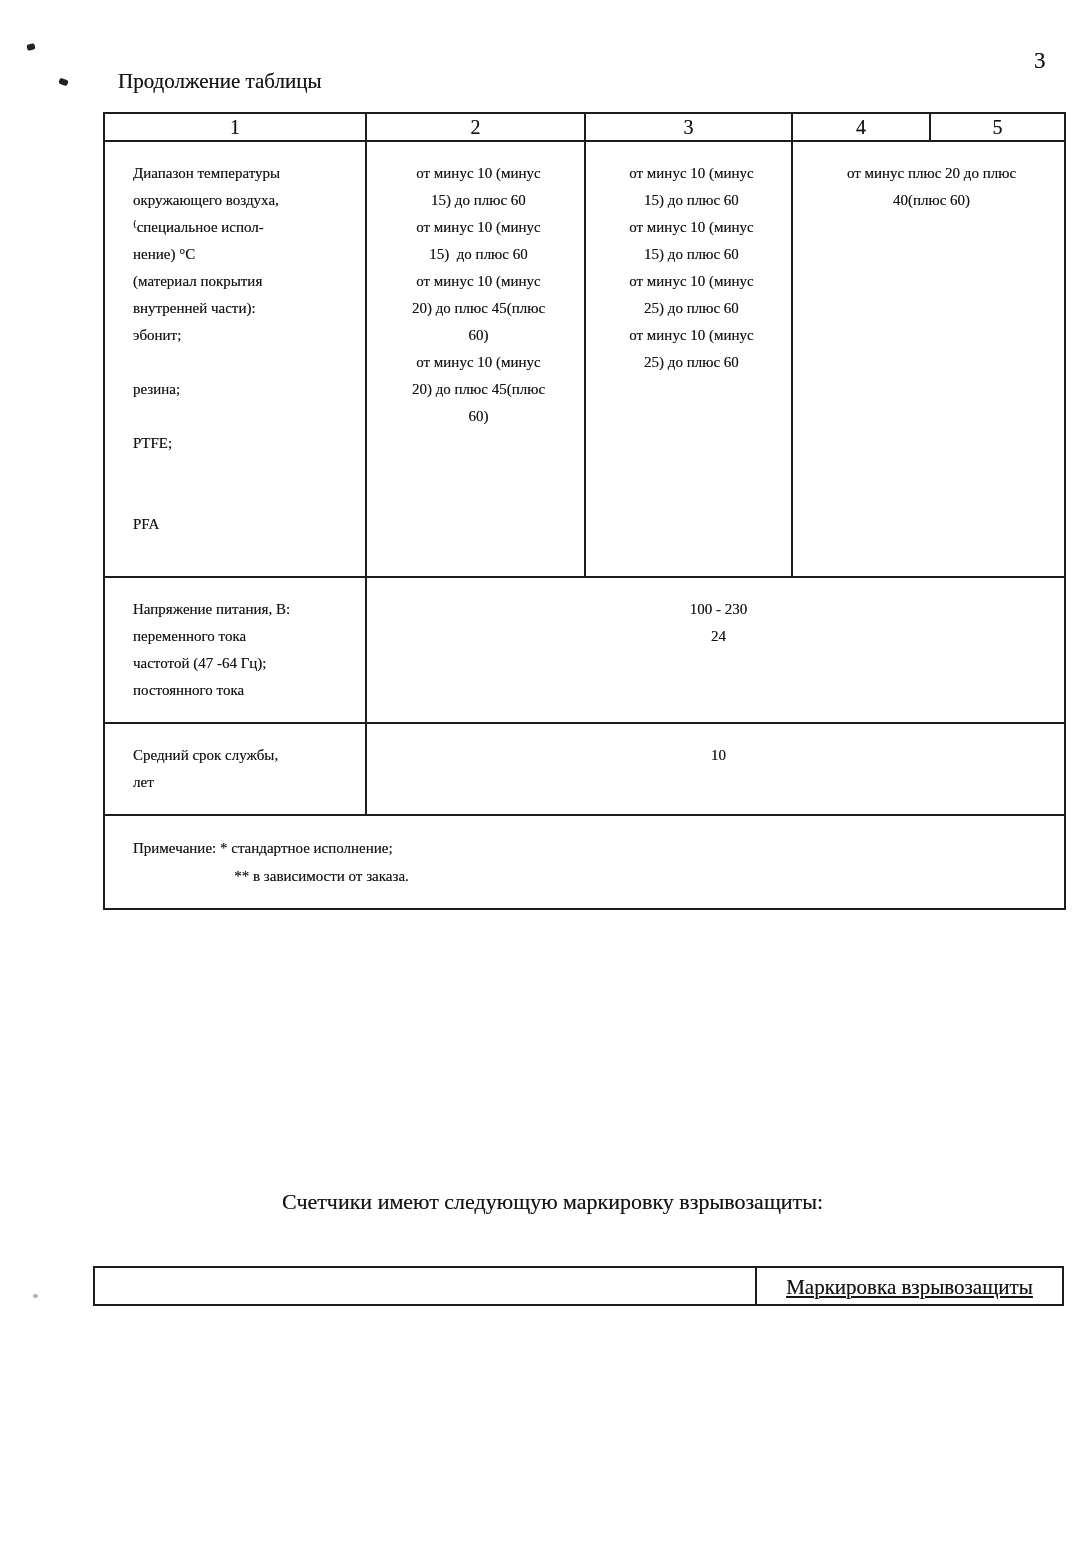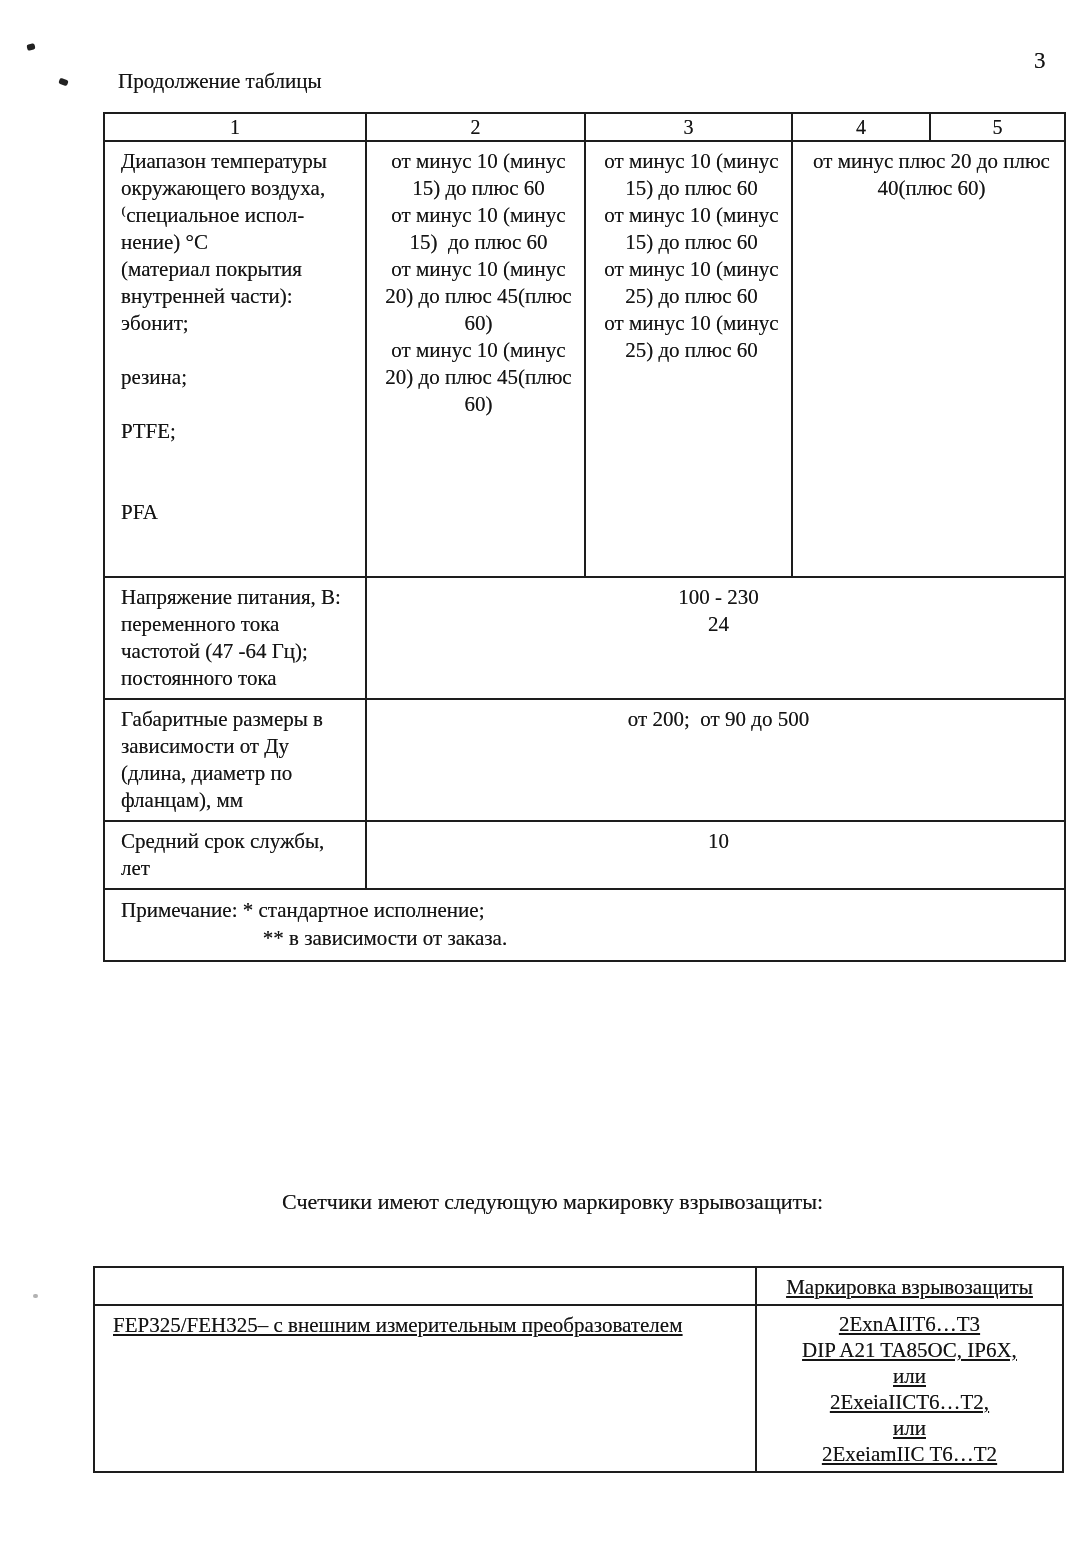--- a/index.html
+++ b/index.html
@@ -13,21 +13,21 @@
   .pre{white-space:pre-wrap;}
   #page-number{position:absolute;left:1034px;top:48px;font-size:23px;}
   #continuation-label{position:absolute;left:118px;top:69px;font-size:21px;}
   
   #spec-table{
     position:absolute;left:103px;top:112px;width:961px;
     border-collapse:collapse;table-layout:fixed;
   }
   #spec-table td{
     border:2px solid #1d1d1d;vertical-align:top;
-    font-size:21px;line-height:27px;padding:4px;overflow:hidden;
+    font-size:15px;line-height:27px;padding:16px;overflow:hidden;
   }
   #spec-table td .cell{padding:2px 6px 2px 12px;}
   #spec-table tr.header-row td{
     height:26px;text-align:center;font-size:20px;line-height:26px;padding:0;
   }
   td.temp-param .cell{padding-top:4px;}
   td.temp-c2 .cell, td.temp-c3 .cell{padding:163px 2px 0 2px;text-align:center;}
   td.temp-c45 .cell{padding:192px 2px 0 2px;text-align:center;}
   td.val .cell{text-align:center;padding-left:2px;padding-right:2px;}
   td.val-napr .cell{padding-top:55px;}
@@ -136,31 +136,20 @@
       <div class="cell pre txt">Напряжение питания, В:
 переменного тока
 частотой (47 -64 Гц);
 постоянного тока</div>
     </td>
     <td class="val val-napr" colspan="4">
       <div class="cell pre txt">100 - 230
 24</div>
     </td>
   </tr>
-  <tr style="height:111px">
-    <td class="param">
-      <div class="cell pre txt">Габаритные размеры в
-зависимости от Ду
-(длина, диаметр по
-фланцам), мм</div>
-    </td>
-    <td class="val val-gabar" colspan="4">
-      <div class="cell pre txt">от 200;  от 90 до 500</div>
-    </td>
-  </tr>
   <tr style="height:55px">
     <td class="param">
       <div class="cell pre txt">Средний срок службы,
 лет</div>
     </td>
     <td class="val val-sredn" colspan="4">
       <div class="cell pre txt">10</div>
     </td>
   </tr>
   <tr style="height:72px">
@@ -181,27 +170,14 @@
   </colgroup>
   <tbody>
       <tr class="m-header">
     <td>
       <div class="cell txt"></div>
     </td>
     <td class="m-head-right">
       <div class="cell txt">Маркировка взрывозащиты</div>
     </td>
   </tr>
-  <tr style="height:163px">
-    <td class="m-label">
-      <div class="cell txt">FEP325/FEH325– с внешним измерительным преобразователем</div>
-    </td>
-    <td class="m-value">
-      <div class="cell pre txt">2ExnAIIT6…T3
-DIP A21 TA85OC, IP6X,
-или
-2ExeiaIICT6…T2,
-или
-2ExeiamIIC T6…T2</div>
-    </td>
-  </tr>
 </tbody>
   </table>
 
 </body></html>

